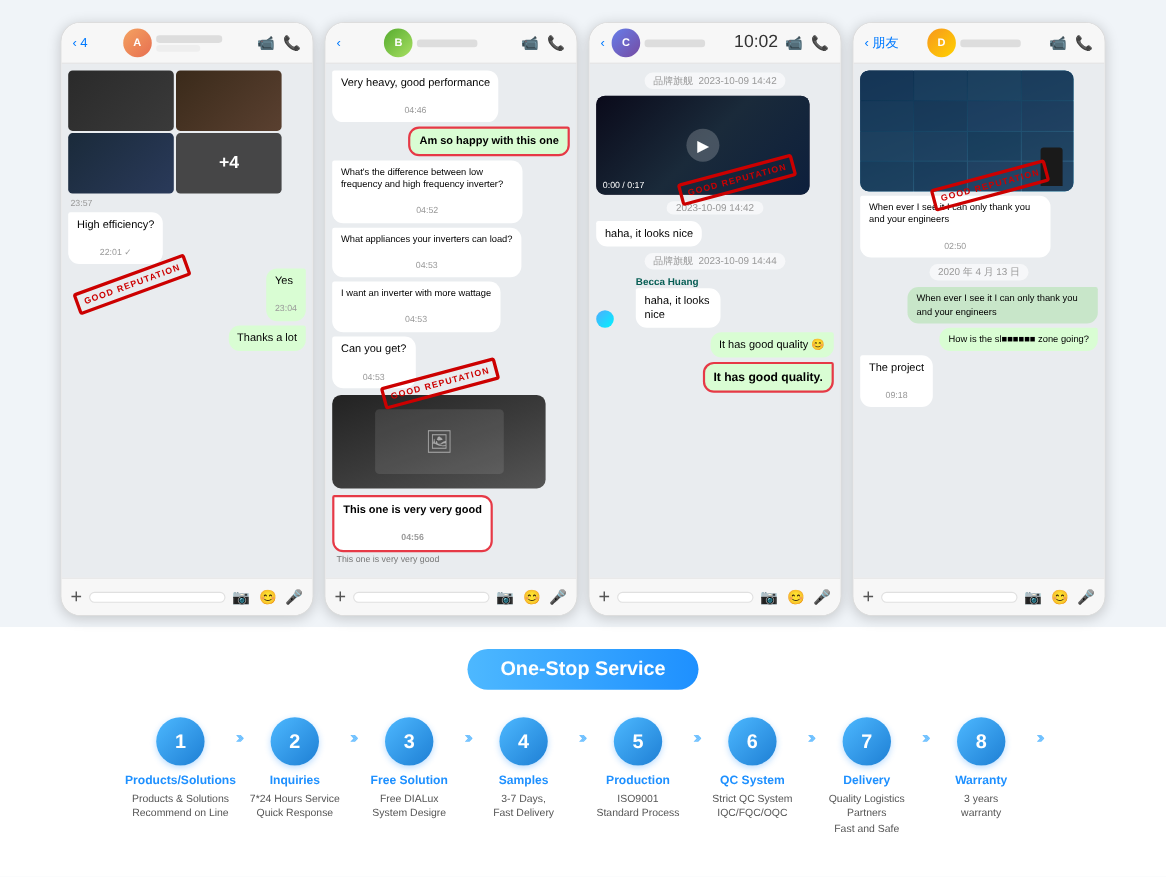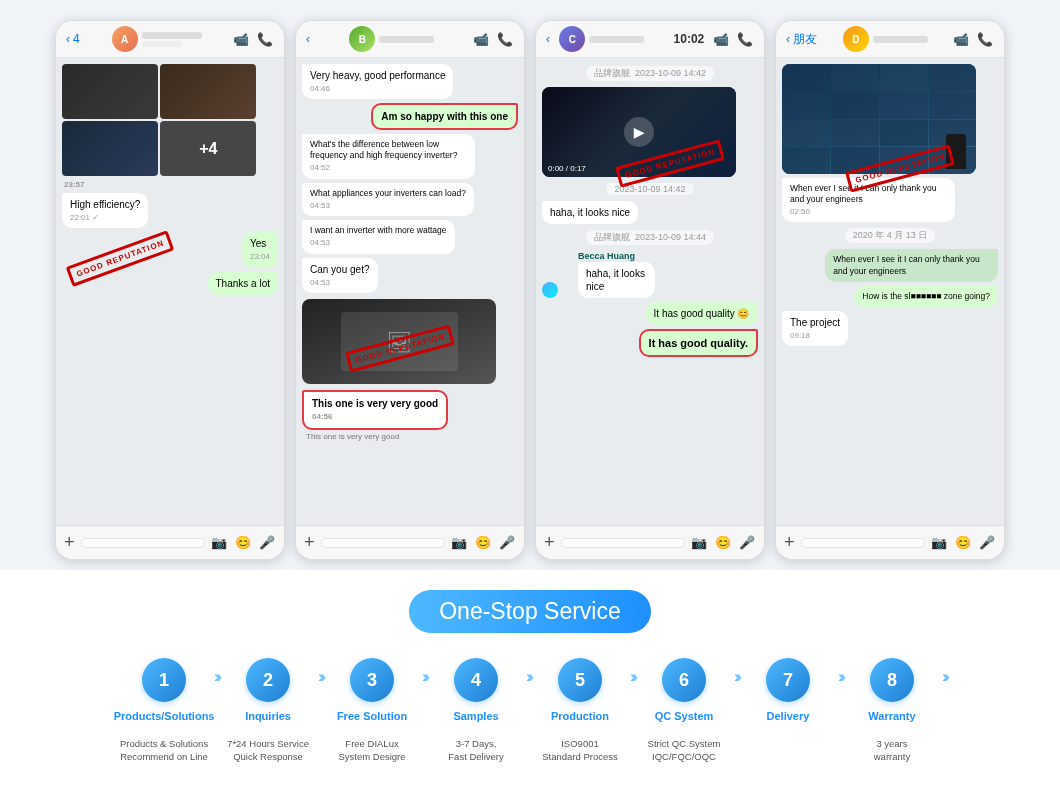--- a/index.html
+++ b/index.html
@@ -118,22 +118,22 @@
 
     .bubble.sent {
       background: #d9fdd3;
       align-self: flex-end;
       border-top-right-radius: 2px;
     }
 
     .bubble .time {
       font-size: 8px;
       color: #999;
-      text-align: left;
-      margin-top: 2px;
+      text-align: center;
+      margin-top: 14px;
     }
 
     .bubble.highlight {
       border: 2px solid #e63946;
       font-weight: bold;
     }
 
     
     .chat-image {
       width: 90%;
@@ -235,22 +235,22 @@
     .service-section {
       background: #fff;
       padding: 20px 20px 20px;
       text-align: center;
     }
 
     .service-title-btn {
       display: inline-block;
       background: linear-gradient(90deg, #4db8ff, #1e90ff);
       color: white;
-      font-size: 23px;
-      font-weight: normal;
+      font-size: 18px;
+      font-weight: bold;
       padding: 8px 30px;
       border-radius: 25px;
       margin-bottom: 25px;
     }
 
     .steps-row {
       display: flex;
       align-items: flex-start;
       justify-content: center;
       gap: 0;
@@ -290,21 +290,21 @@
       font-weight: bold;
       margin-bottom: 8px;
       box-shadow: 0 2px 6px rgba(30,144,255,0.3);
     }
 
     .step-title {
       font-size: 11px;
       font-weight: bold;
       color: #1e90ff;
       text-align: center;
-      margin-bottom: 15px;
+      margin-bottom: 4px;
       white-space: nowrap;
     }
 
     .step-desc {
       font-size: 9.5px;
       color: #555;
       text-align: center;
       line-height: 1.4;
     }
 
@@ -430,21 +430,21 @@
         </div>
 
         <div class="image-grid">
           <div class="image-grid-item" style="background:linear-gradient(135deg,#2a2a2a,#3a3a3a);"></div>
           <div class="image-grid-item" style="background:linear-gradient(135deg,#3a2a1a,#5a4030);"></div>
           <div class="image-grid-item" style="background:linear-gradient(135deg,#1a2a3a,#2a3a5a);"></div>
           <div class="image-grid-item overlay" style="background:rgba(0,0,0,0.7);">
             <span class="plus-label">+4</span>
           </div>
         </div>
-        <div style="font-size:8px;color:#999;align-self:flex-start;margin-left:2px;font-weight:bold;">23:57</div>
+        <div style="font-size:8px;color:#999;align-self:flex-start;margin-left:2px;">23:57</div>
 
         <div class="bubble received">
           <div>High efficiency?</div>
           <div class="time">22:01 ✓</div>
         </div>
 
         <div class="bubble sent">
           <div>Yes</div>
           <div class="time">23:04</div>
         </div>
@@ -542,21 +542,21 @@
       <div class="phone-header">
         <div class="back-btn">
           <span>‹</span>
         </div>
         <div class="contact-info">
           <div class="avatar-circle" style="background:linear-gradient(135deg,#667eea,#764ba2);">C</div>
           <div class="contact-name-block">
             <div style="background:#ddd;height:7px;width:55px;border-radius:3px;"></div>
           </div>
         </div>
-        <div style="font-size:12px;font-weight:bold;color:#333;margin-left:20px;">10:02</div>
+        <div style="font-size:16px;font-weight:normal;color:#333;margin-left:20px;">10:02</div>
         <div class="header-icons">
           <span>📹</span>
           <span>📞</span>
         </div>
       </div>
 
       <div class="chat-body">
 
         <div class="stamp" style="top:95px; left:80px; transform:rotate(-15deg); font-size:8px;">
           GOOD REPUTATION
@@ -763,20 +763,21 @@
       </div>
       <div class="step-connector">
         <span class="step-arrow" style="color:#6bbfff;font-size:16px;letter-spacing:-4px;">›››</span>
       </div>
 
       <div class="step-item">
         <div class="step-circle">
           <span>7</span>
         </div>
         <div class="step-title">Delivery</div>
+        <div class="step-desc">Quality Logistics Partners<br>Fast and Safe</div>
       </div>
       <div class="step-connector">
         <span class="step-arrow" style="color:#6bbfff;font-size:16px;letter-spacing:-4px;">›››</span>
       </div>
 
       <div class="step-item">
         <div class="step-circle">
           <span>8</span>
         </div>
         <div class="step-title">Warranty</div>

